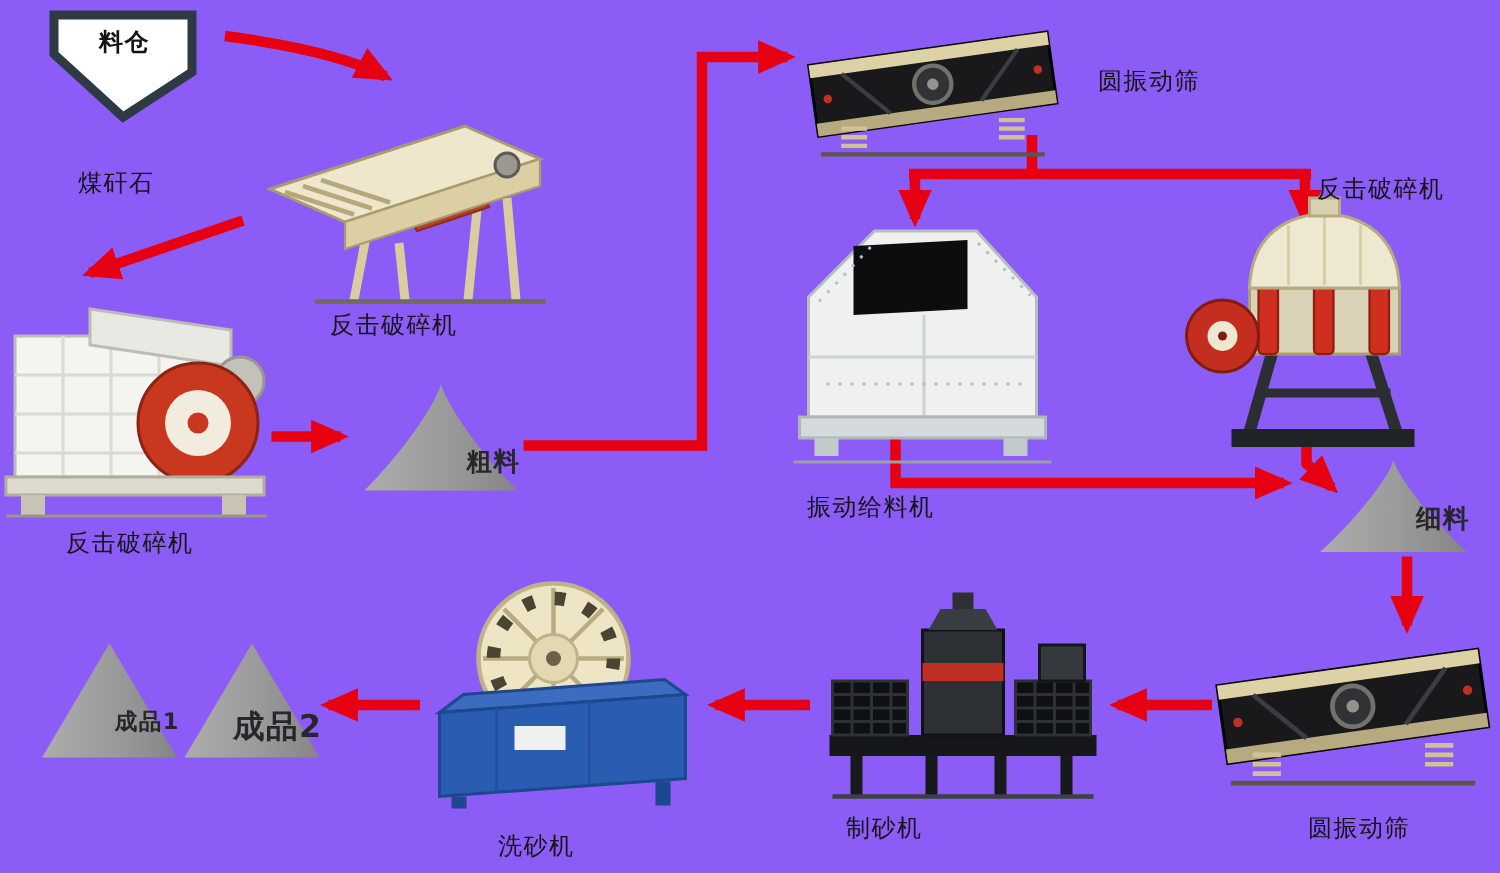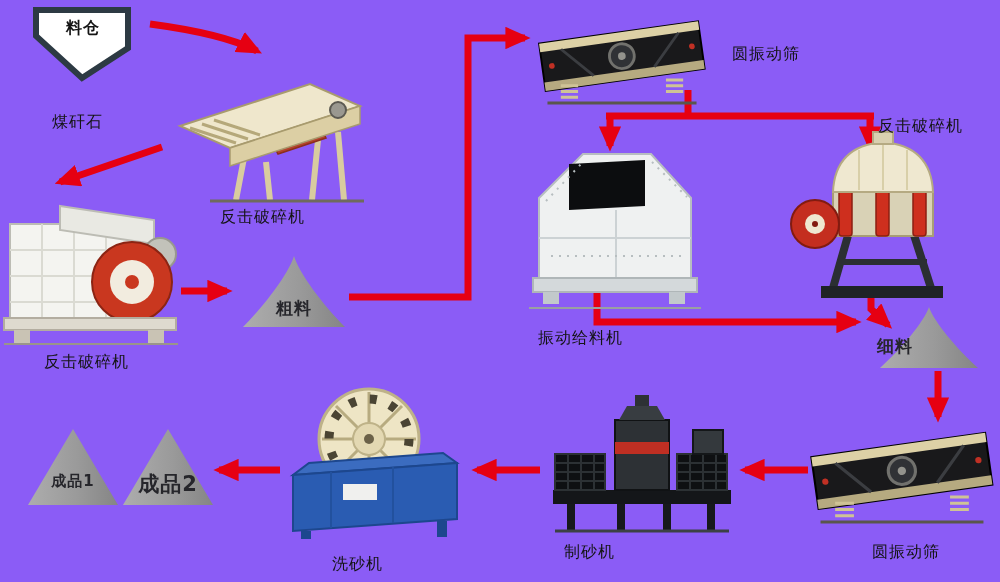--- a/index.html
+++ b/index.html
@@ -21,21 +21,21 @@
     pointer-events:none;
   }
   .label {
     position:absolute;
     font-size:16px;
     color:#141414;
     letter-spacing:1px;
     white-space:nowrap;
     line-height:1.2;
   }
-  .label.center { text-align:center; }
+  .label.center { text-align:right; }
   .pile-label {
     font-weight:bold;
     color:#26262b;
     font-size:17px;
   }
 </style>
 </head>
 <body>
 
 <div class="stage">
@@ -153,21 +153,21 @@
     <rect x="92" y="2" width="20" height="12" fill="#d9d0b0" stroke="#b5aa82" stroke-width="2"></rect>
     <circle cx="34" cy="94" r="24" fill="#c42e1f" stroke="#821b10" stroke-width="2"></circle>
     <circle cx="34" cy="94" r="10" fill="#efe8d0"></circle>
     <circle cx="34" cy="94" r="3" fill="#821b10"></circle>
   </svg>
   <div class="label" style="left:878px; top:116px">反击破碎机</div>
 
   <svg class="abs" style="left:878px; top:304px" width="102" height="68" viewBox="0 0 102 68">
     <path d="M51 3 C56 18 80 46 100 64 L2 64 C22 46 46 18 51 3 Z" fill="url(#pileg)"></path>
   </svg>
-  <div class="label center pile-label" style="left:844px; top:336px; width:102px">细料</div>
+  <div class="label center pile-label" style="left:878px; top:336px; width:102px">细料</div>
 
   <svg class="abs" style="left:808px; top:414px" width="188" height="120" viewBox="0 0 180 112">
     <g transform="rotate(-8 90 54)">
       <rect x="6" y="28" width="168" height="50" fill="#19191b" stroke="#000" stroke-width="2"></rect>
       <rect x="6" y="28" width="168" height="9" fill="#ddd1a6"></rect>
       <rect x="6" y="69" width="168" height="9" fill="#b6aa80"></rect>
       <path d="M28 37 L58 69 M152 37 L122 69" stroke="#3b3d41" stroke-width="3"></path>
       <circle cx="90" cy="53" r="13" fill="#303236" stroke="#71716d" stroke-width="3"></circle>
       <circle cx="90" cy="53" r="4" fill="#93938d"></circle>
       <circle cx="16" cy="53" r="3" fill="#c03024"></circle>

